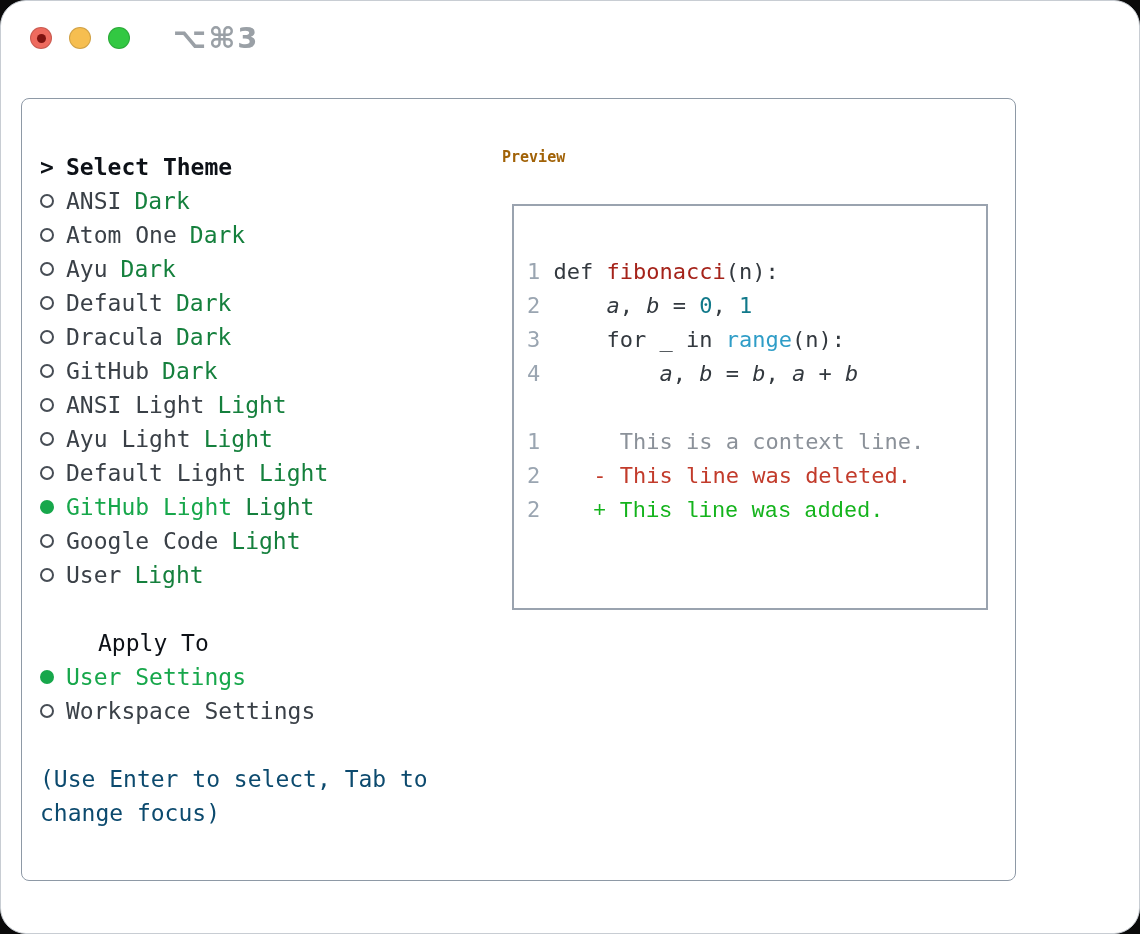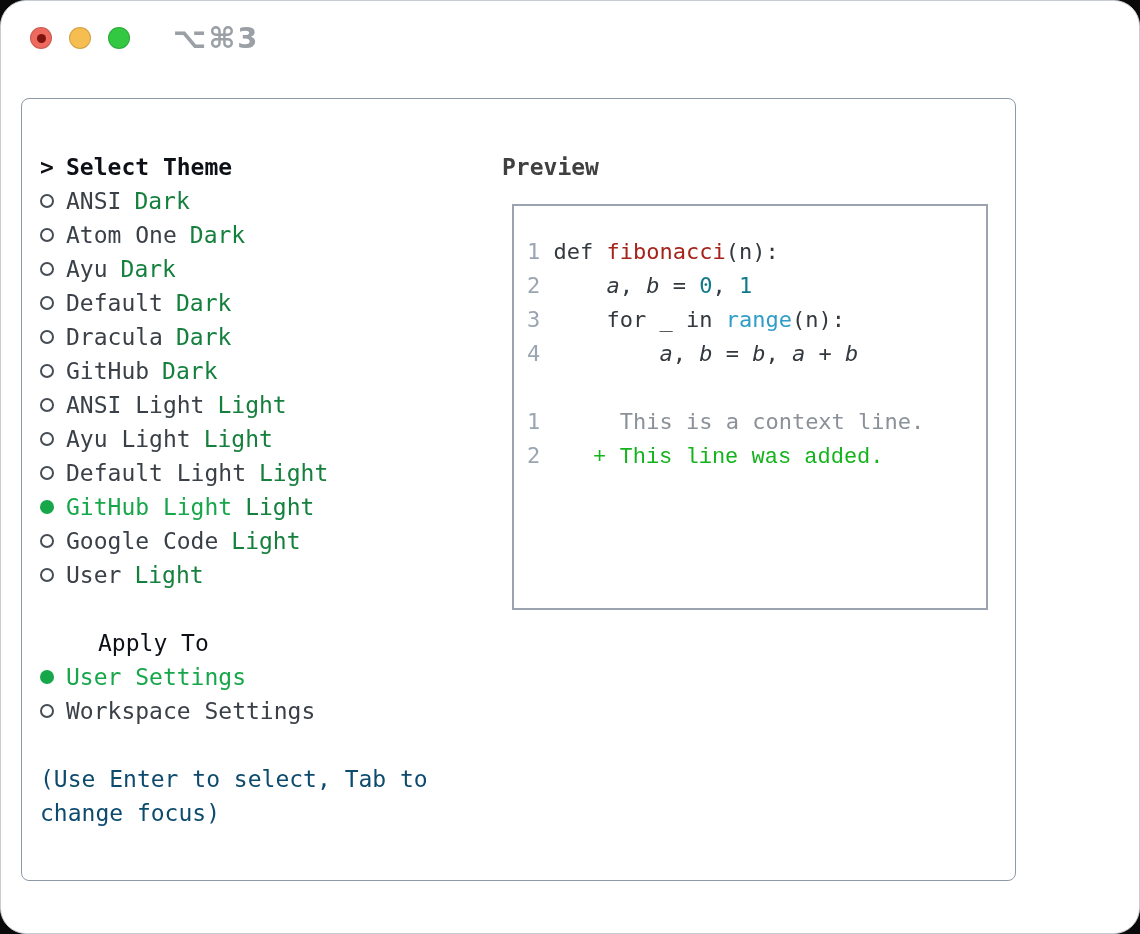--- a/index.html
+++ b/index.html
@@ -30,25 +30,25 @@
   .hdr{font-weight:bold;color:#0d1117;}
   .hdr2{color:#0d1117;margin-left:32px;}
   .circle{width:14px;height:14px;border-radius:50%;border:2px solid #474d55;box-sizing:border-box;}
   .circle.sel{border:none;background:#17a74b;}
   .tname{color:#3a4047;}
   .tname.sel{color:#17a74b;}
   .ttag{color:#15803d;margin-left:13px;}
   .spacer{height:34px;}
   .hint{color:#0c4a6e;max-width:29ch;white-space:normal;line-height:34px;}
   
-  .preview-title{position:absolute;left:480px;top:51px;font-size:23px;line-height:34px;font-weight:bold;color:#404040;}
+  .preview-title{position:absolute;left:480px;top:41px;font-size:15px;line-height:34px;font-weight:bold;color:#a16207;}
   .preview-box{
     position:absolute;left:490px;top:105px;width:476px;height:406px;
     border:2px solid #9aa3af;box-sizing:border-box;background:#fff;
-    padding:29px 10px 0 13px;overflow:hidden;
+    padding:49px 10px 0 13px;overflow:hidden;
   }
   .code-line{white-space:pre;font-size:22px;line-height:34px;height:34px;}
   .gutter{color:#9aa5b1;display:inline-block;width:1ch;margin-right:1ch;}
   .tok-p{color:#33393f;}
   .tok-fn{color:#a5231a;}
   .tok-num{color:#11798a;}
   .tok-call{color:#2f9dc7;}
   .tok-v{color:#33393f;font-style:italic;}
   .tok-ctx{color:#8b9199;}
   .tok-del{color:#c23b2b;}
@@ -109,18 +109,19 @@
     <div class="preview-title">Preview</div>
 
     <div class="preview-box">
       <div id="code-block">
           <div class="code-line"><span class="gutter">1</span><span class="tok-p">def </span><span class="tok-fn">fibonacci</span><span class="tok-p">(n):</span></div>
           <div class="code-line"><span class="gutter">2</span><span class="tok-p">    </span><span class="tok-v">a</span><span class="tok-p">, </span><span class="tok-v">b</span><span class="tok-p"> = </span><span class="tok-num">0</span><span class="tok-p">, </span><span class="tok-num">1</span></div>
           <div class="code-line"><span class="gutter">3</span><span class="tok-p">    for _ in </span><span class="tok-call">range</span><span class="tok-p">(n):</span></div>
           <div class="code-line"><span class="gutter">4</span><span class="tok-p">        </span><span class="tok-v">a</span><span class="tok-p">, </span><span class="tok-v">b</span><span class="tok-p"> = </span><span class="tok-v">b</span><span class="tok-p">, </span><span class="tok-v">a</span><span class="tok-p"> + </span><span class="tok-v">b</span></div>
           <div class="code-line"></div>
           <div class="code-line"><span class="gutter">1</span><span class="tok-ctx">     This is a context line.</span></div>
+          <div class="code-line"><span class="gutter">2</span><span class="tok-del">   - This line was deleted.</span></div>
           <div class="code-line"><span class="gutter">2</span><span class="tok-add">   + This line was added.</span></div>
         </div>
     </div>
 
   </div>
 </div>
 
 </body></html>

